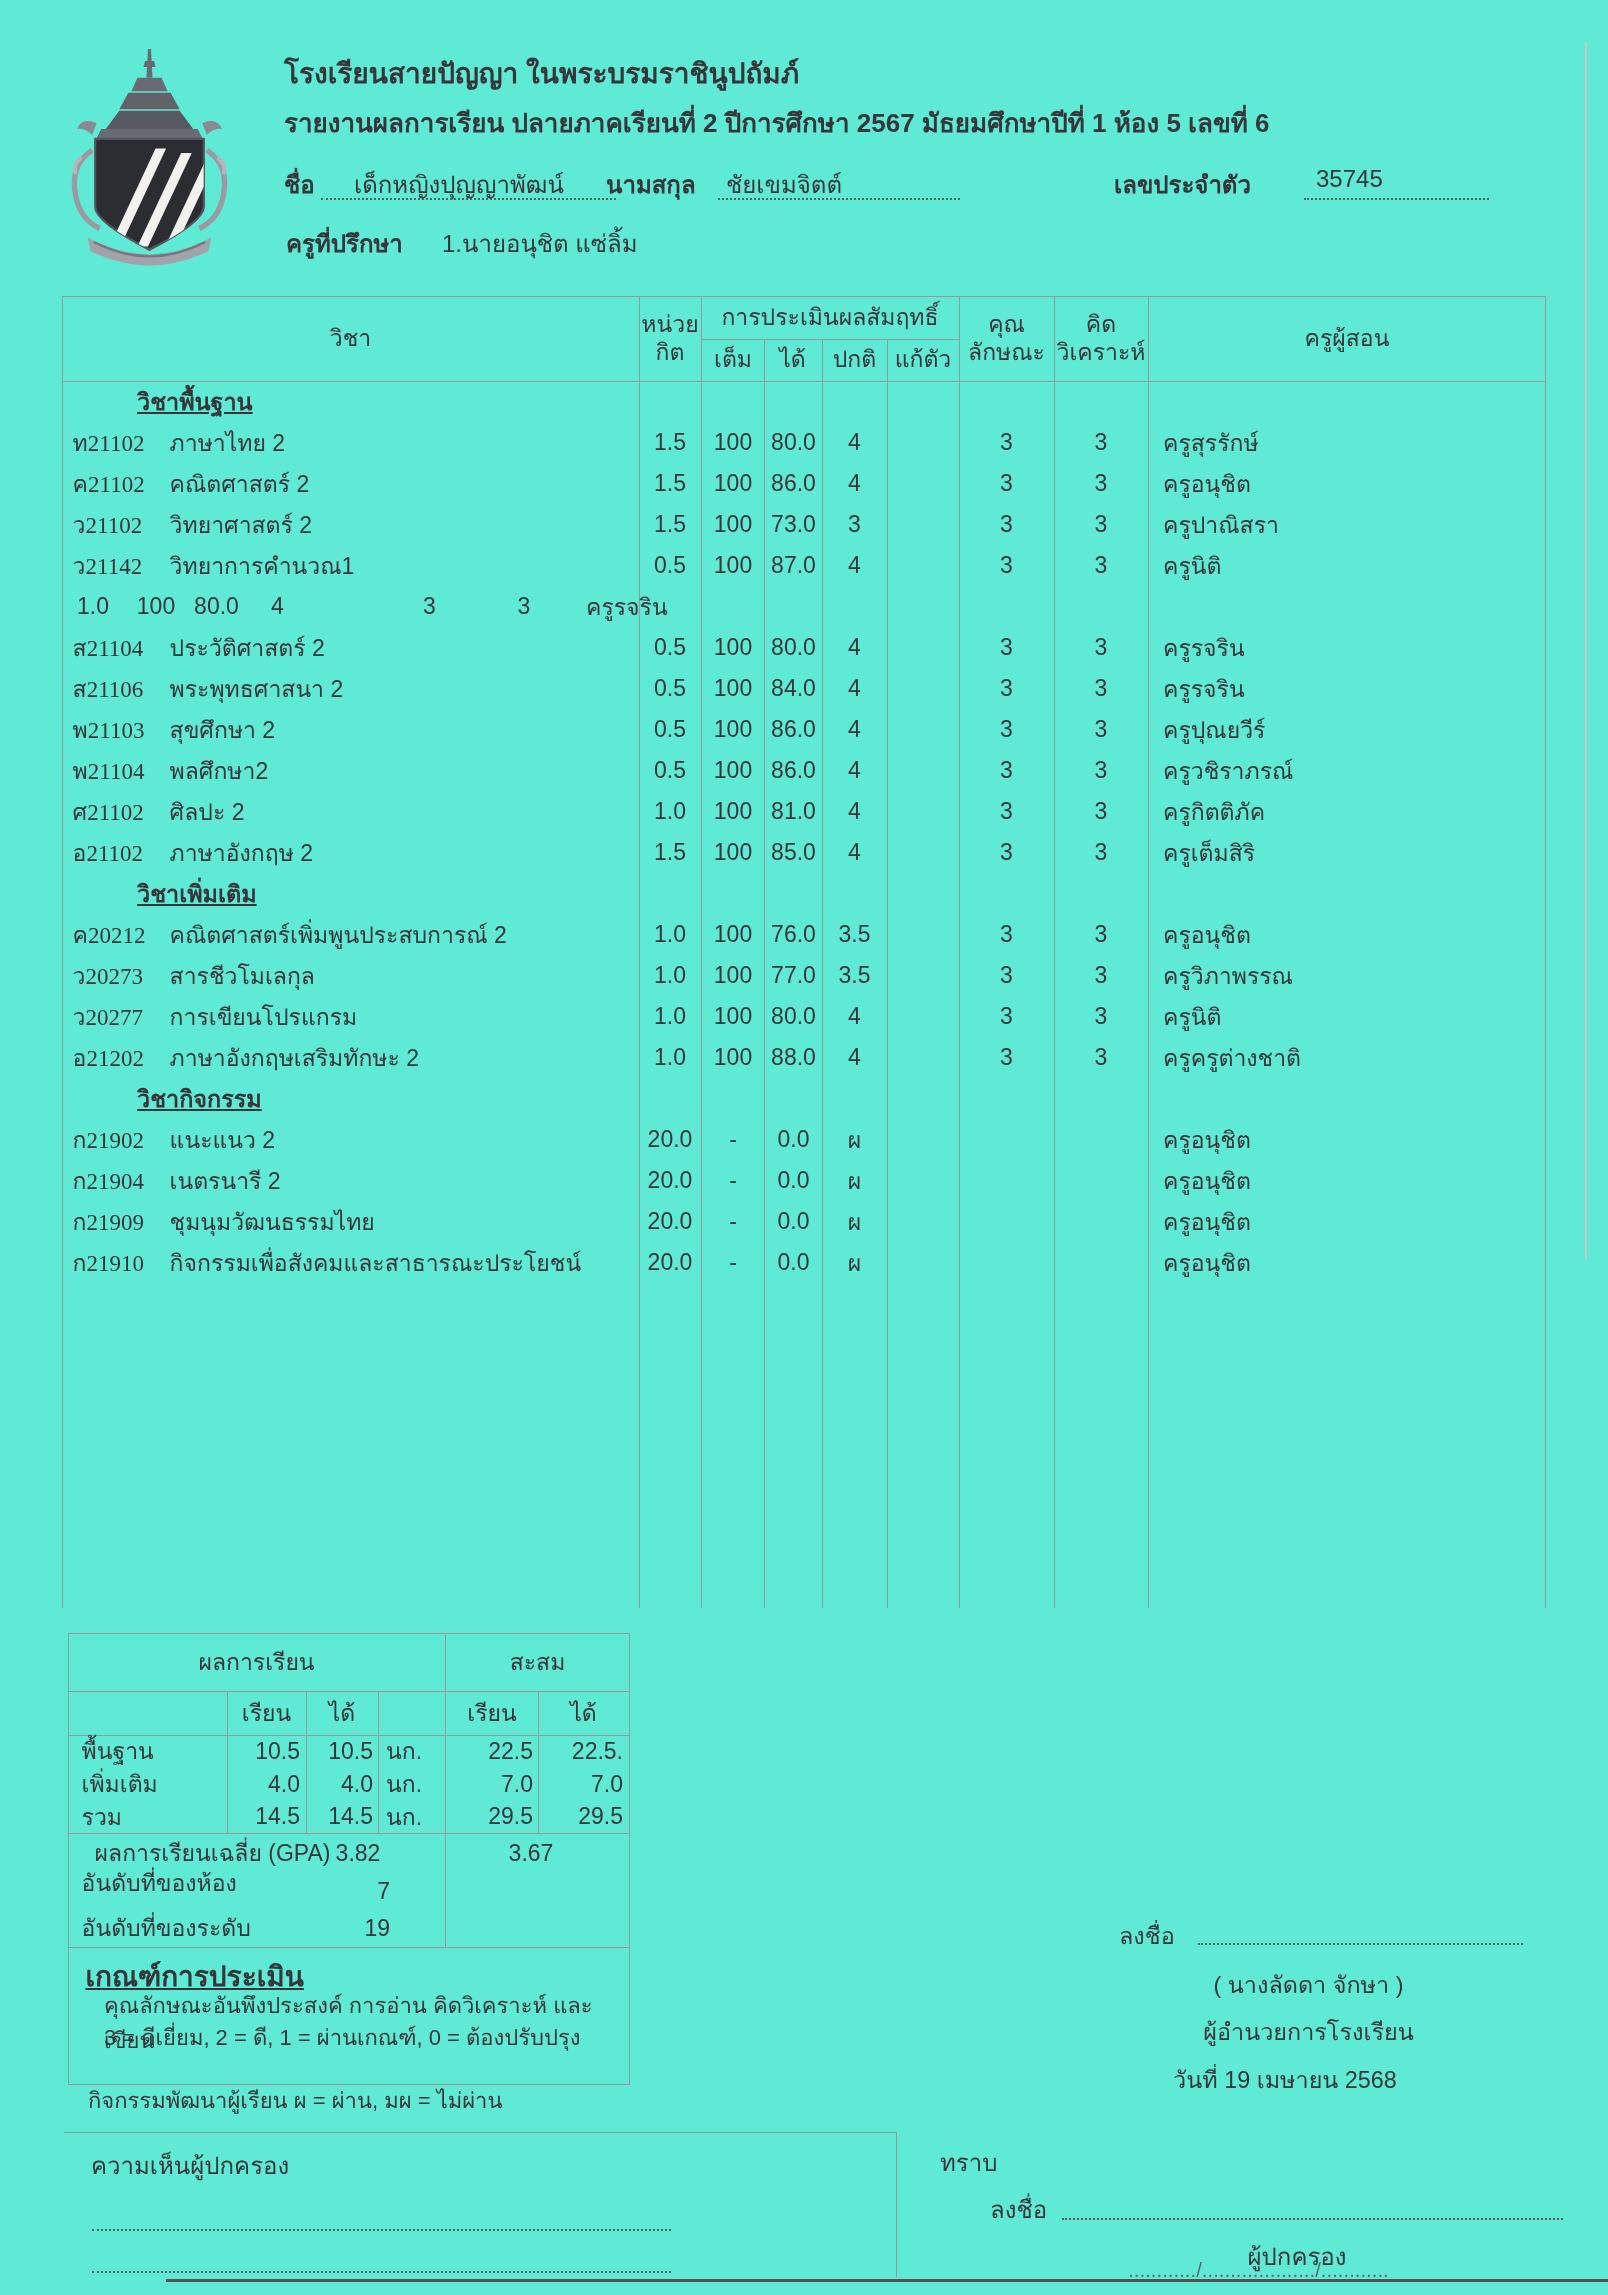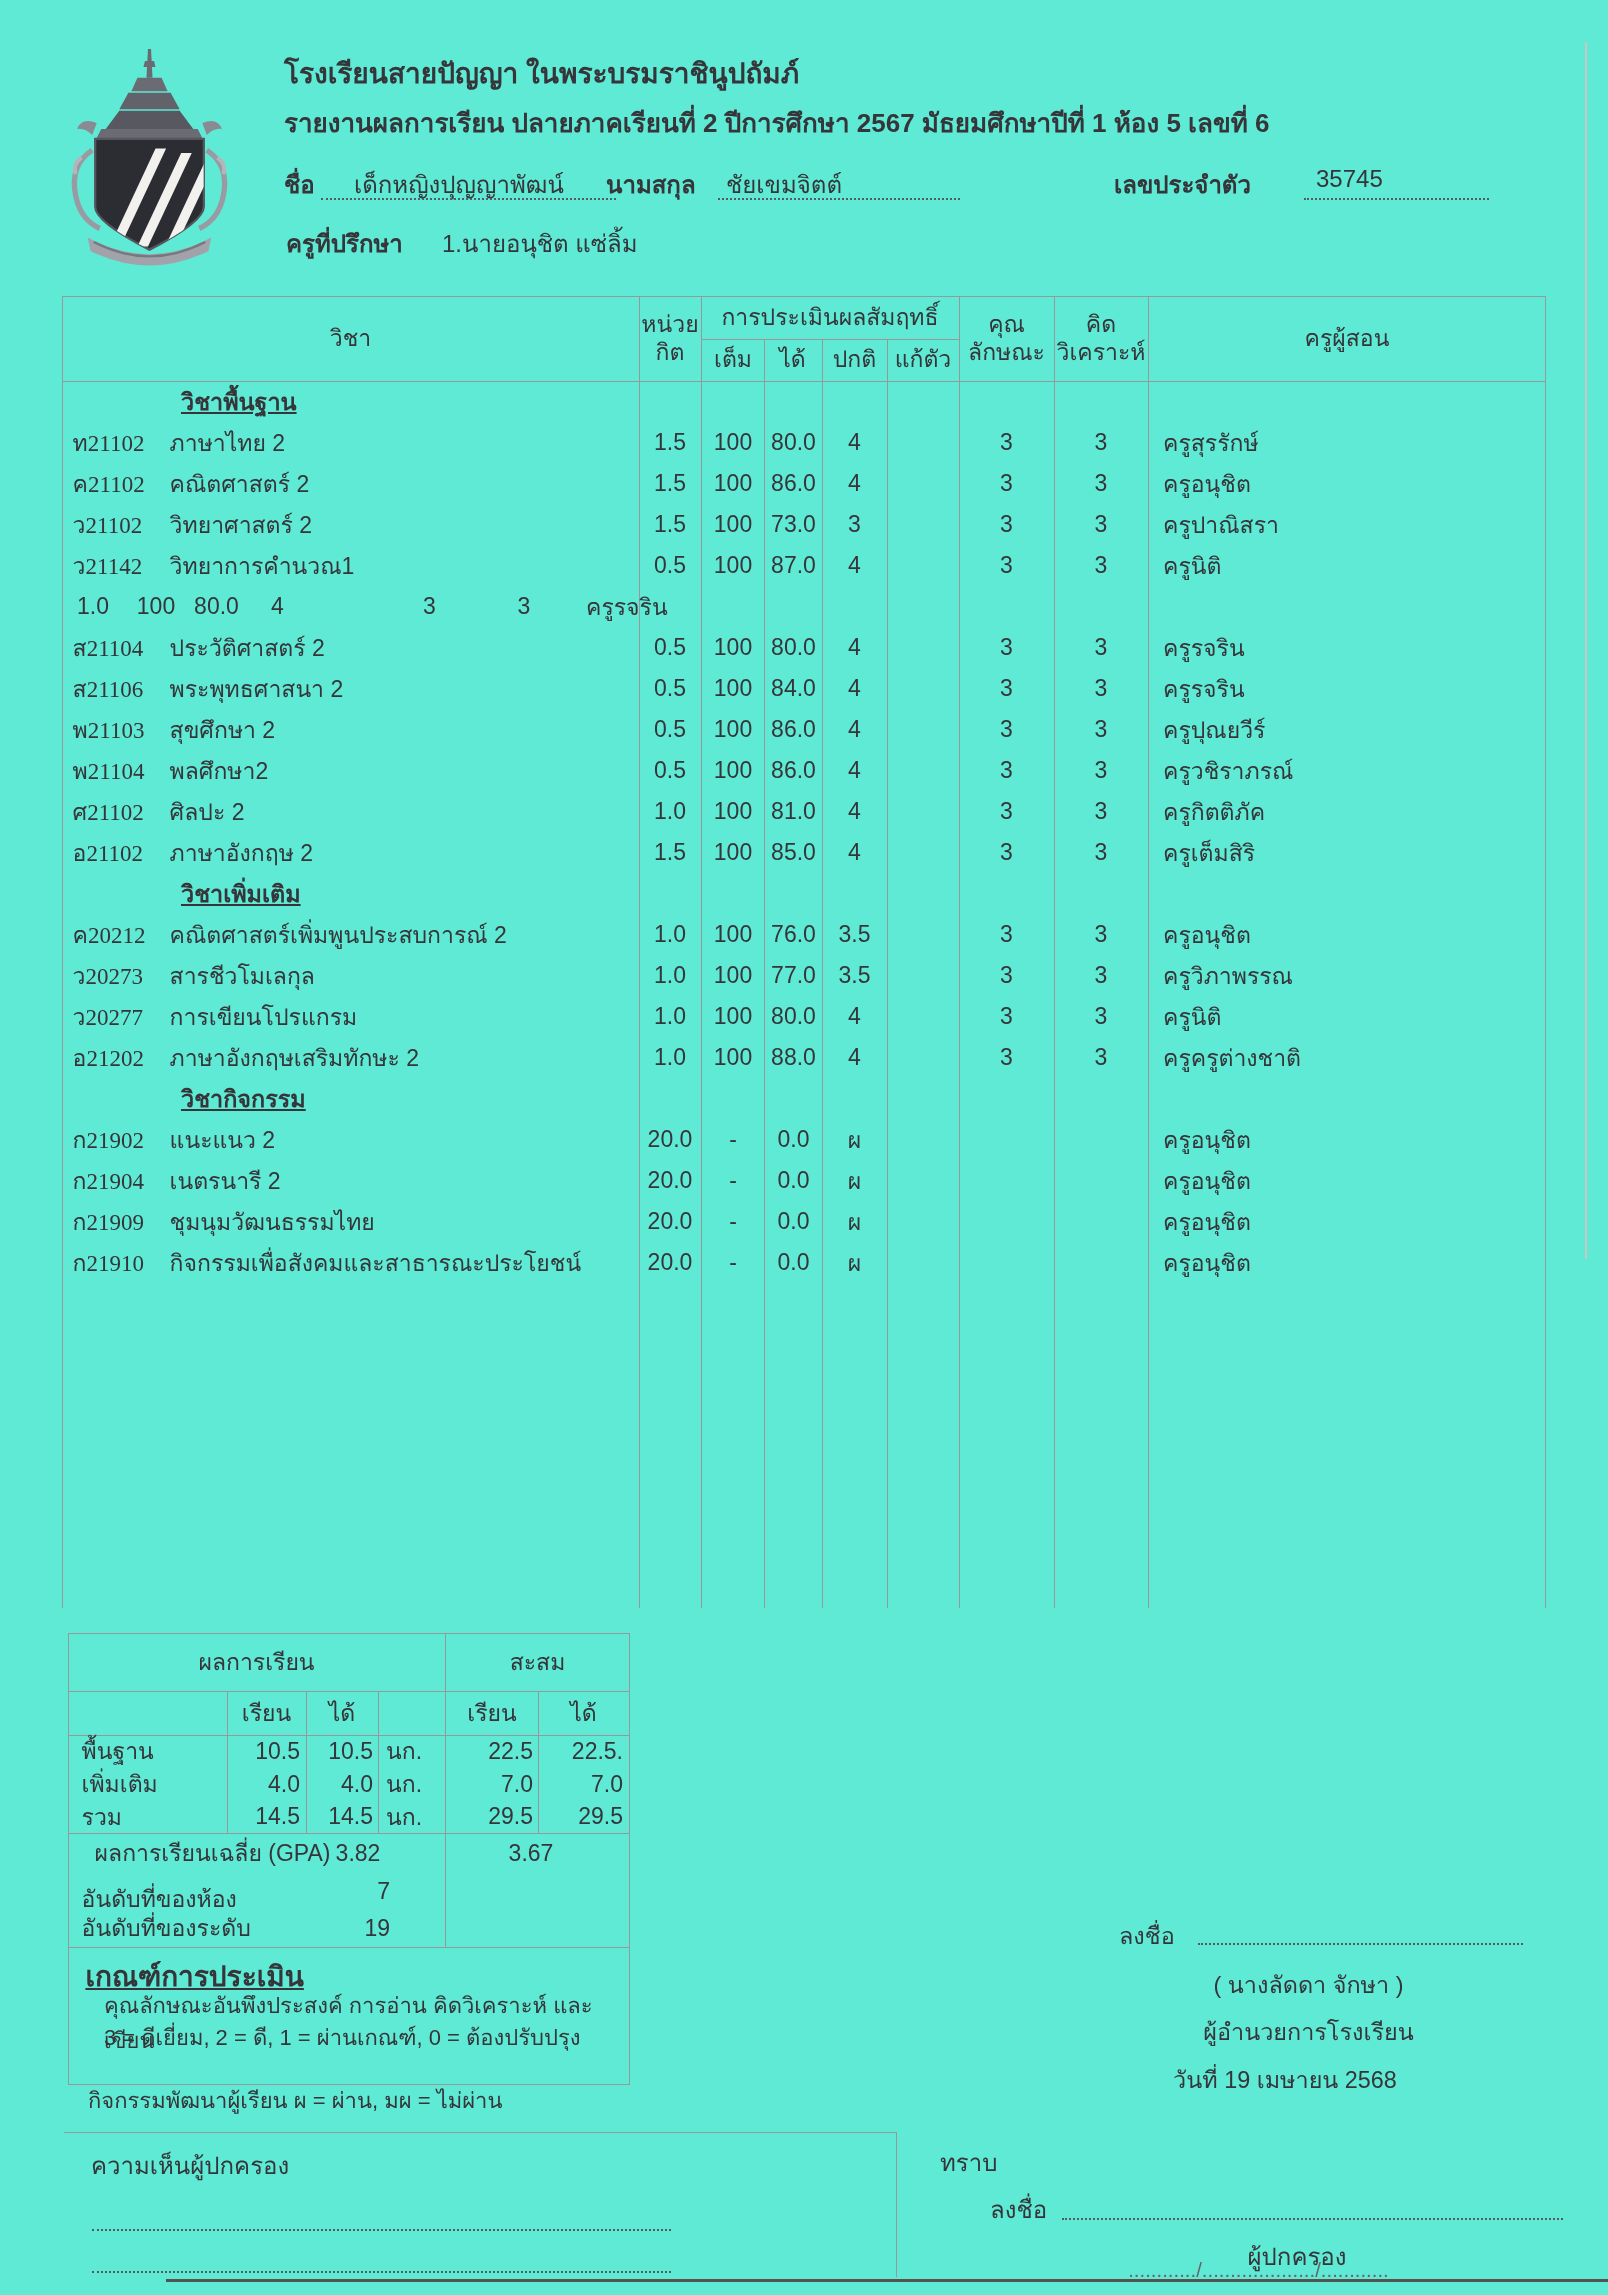--- a/index.html
+++ b/index.html
@@ -24,21 +24,21 @@
   .code{display:inline-block;width:97px;font-family:Liberation Serif, serif;}
   .col-credit{width:62px;}
   .col-full{width:64px;}
   .col-earned{width:57px;}
   .col-normal{width:65px;}
   .col-retake{width:72px;}
   .col-char{width:95px;}
   .col-ana{width:94px;}
   .col-teacher{width:398px;text-align:left;padding-left:15px;}
   .sec-row{display:flex;height:41px;align-items:center;}
-  .sec-title{margin-left:119px;font-weight:700;text-decoration:underline;font-size:23.4px;}
+  .sec-title{margin-left:75px;font-weight:700;text-decoration:underline;font-size:23.4px;}
   
   .stable{position:absolute;left:68px;top:1633px;width:562px;height:452px;font-size:23px;}
   .scell{position:absolute;display:flex;align-items:center;}
   .just-c{justify-content:center;}
   .just-r{justify-content:flex-end;}
   .crit-line{position:absolute;font-size:22px;}
   
   .sig-txt{font-size:23.4px;}
   .foot-txt{font-size:24px;}
   .scan-edge{position:absolute;background:#c9c7c2;}
@@ -452,21 +452,21 @@
     <div class="scell just-r" style="left:159px;top:167px;width:73px;height:33px;">14.5</div>
     <div class="scell just-r" style="left:238px;top:167px;width:67px;height:33px;">14.5</div>
     <div class="scell" style="left:318px;top:167px;width:53px;height:33px;">นก.</div>
     <div class="scell just-r" style="left:377px;top:167px;width:88px;height:33px;">29.5</div>
     <div class="scell just-r" style="left:470px;top:167px;width:85px;height:33px;">29.5</div>
 
     <div class="scell" style="left:13.6px;top:200px;width:250px;height:40px;margin-left:13px;">ผลการเรียนเฉลี่ย (GPA)</div>
     <div class="scell just-c" style="left:256px;top:200px;width:68px;height:40px;">3.82</div>
     <div class="scell just-c" style="left:429px;top:200px;width:68px;height:40px;">3.67</div>
 
-    <div class="scell" style="left:13.6px;top:248px;width:250px;height:36px;">อันดับที่ของห้อง</div>
+    <div class="scell" style="left:13.6px;top:232px;width:250px;height:36px;">อันดับที่ของห้อง</div>
     <div class="scell just-r" style="left:250px;top:240px;width:72px;height:36px;">7</div>
     <div class="scell" style="left:13.6px;top:277px;width:250px;height:36px;">อันดับที่ของระดับ</div>
     <div class="scell just-r" style="left:250px;top:277px;width:72px;height:36px;">19</div>
 
     <div class="crit-line b" style="left:17.4px;top:321px;text-decoration:underline;font-size:28px;">เกณฑ์การประเมิน</div>
     <div class="crit-line" style="left:36px;top:355px;">คุณลักษณะอันพึงประสงค์ การอ่าน คิดวิเคราะห์ และเขียน</div>
     <div class="crit-line" style="left:36px;top:387px;">3 = ดีเยี่ยม, 2 = ดี, 1 = ผ่านเกณฑ์, 0 = ต้องปรับปรุง</div>
     <div class="crit-line" style="left:20px;top:419px;margin-top:31px;">กิจกรรมพัฒนาผู้เรียน ผ = ผ่าน, มผ = ไม่ผ่าน</div>
   </div>
 

